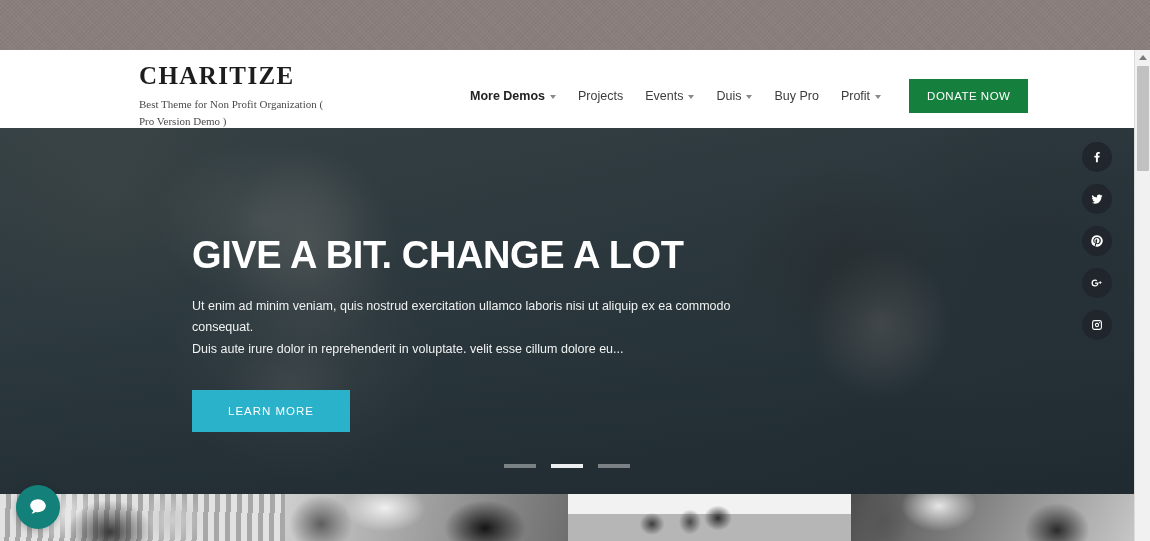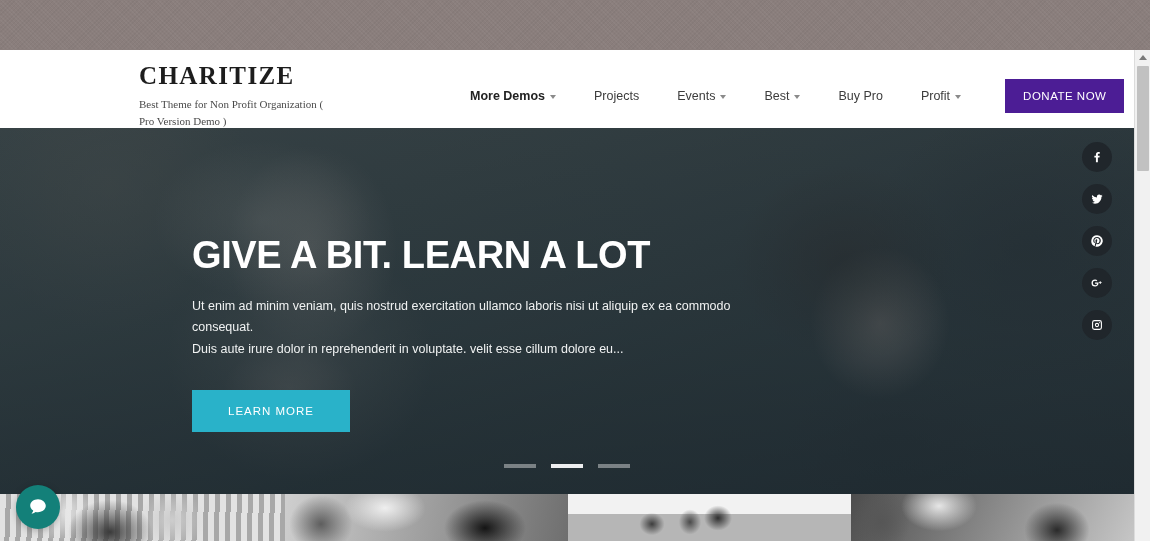--- a/index.html
+++ b/index.html
@@ -37,35 +37,35 @@
     color:#1d1d1d; line-height:1.1;
   }
   .brand-tagline{
     font-family:"Liberation Serif", serif;
     font-size:11px; color:#4a4a4a; line-height:1.55; margin-top:6px;
     width:195px;
   }
 
   .mainnav{
     position:absolute; left:470px; top:29px;
-    display:flex; gap:16px;
+    display:flex; gap:0;
   }
   .nav-item{
     display:flex; align-items:center; gap:5px;
     font-size:12.5px; color:#3c3c3c; margin-right:22px;
     white-space:nowrap; cursor:pointer;
   }
   .nav-item.active{ font-weight:700; color:#222; }
   .caret{
     width:0;height:0;border-left:3.5px solid transparent;
     border-right:3.5px solid transparent;border-top:4px solid #8a8a8a;
     display:inline-block; margin-top:2px;
   }
   .donate-btn{
-    background:#4c1d95; color:#fff; font-size:11.5px; letter-spacing:.5px;
+    background:#15803d; color:#fff; font-size:11.5px; letter-spacing:.5px;
     padding:11px 18px; border:none; cursor:pointer; white-space:nowrap;
     margin-left:6px;
   }
 
   
   .hero{
     position:relative; width:1134px; height:366px; overflow:hidden;
     background:#2b3a40;
   }
   .hero-photo{
@@ -200,21 +200,21 @@
       <div class="nav-item">
         <span>Projects</span>
       </div>
 
       <div class="nav-item">
         <span>Events</span>
         <span class="caret"></span>
       </div>
 
       <div class="nav-item">
-        <span>Best</span>
+        <span>Duis</span>
         <span class="caret"></span>
       </div>
 
       <div class="nav-item">
         <span>Buy Pro</span>
       </div>
 
       <div class="nav-item">
         <span>Profit</span>
         <span class="caret"></span>
@@ -222,21 +222,21 @@
 
       <button class="donate-btn">DONATE NOW</button>
     </nav>
   </div>
 
   <section class="hero">
     <div class="hero-photo"></div>
     <div class="hero-scrim"></div>
 
     <div class="hero-inner">
-      <h1 class="hero-title">GIVE A BIT. LEARN A LOT</h1>
+      <h1 class="hero-title">GIVE A BIT. CHANGE A LOT</h1>
       <p class="hero-sub">
         <span>Ut enim ad minim veniam, quis nostrud exercitation ullamco laboris nisi ut aliquip ex ea commodo consequat.</span>
         <br>
         <span>Duis aute irure dolor in reprehenderit in voluptate. velit esse cillum dolore eu...</span>
       </p>
       <button class="learn-btn">LEARN MORE</button>
     </div>
 
     <div class="dots">
       <span class="dot"></span>

